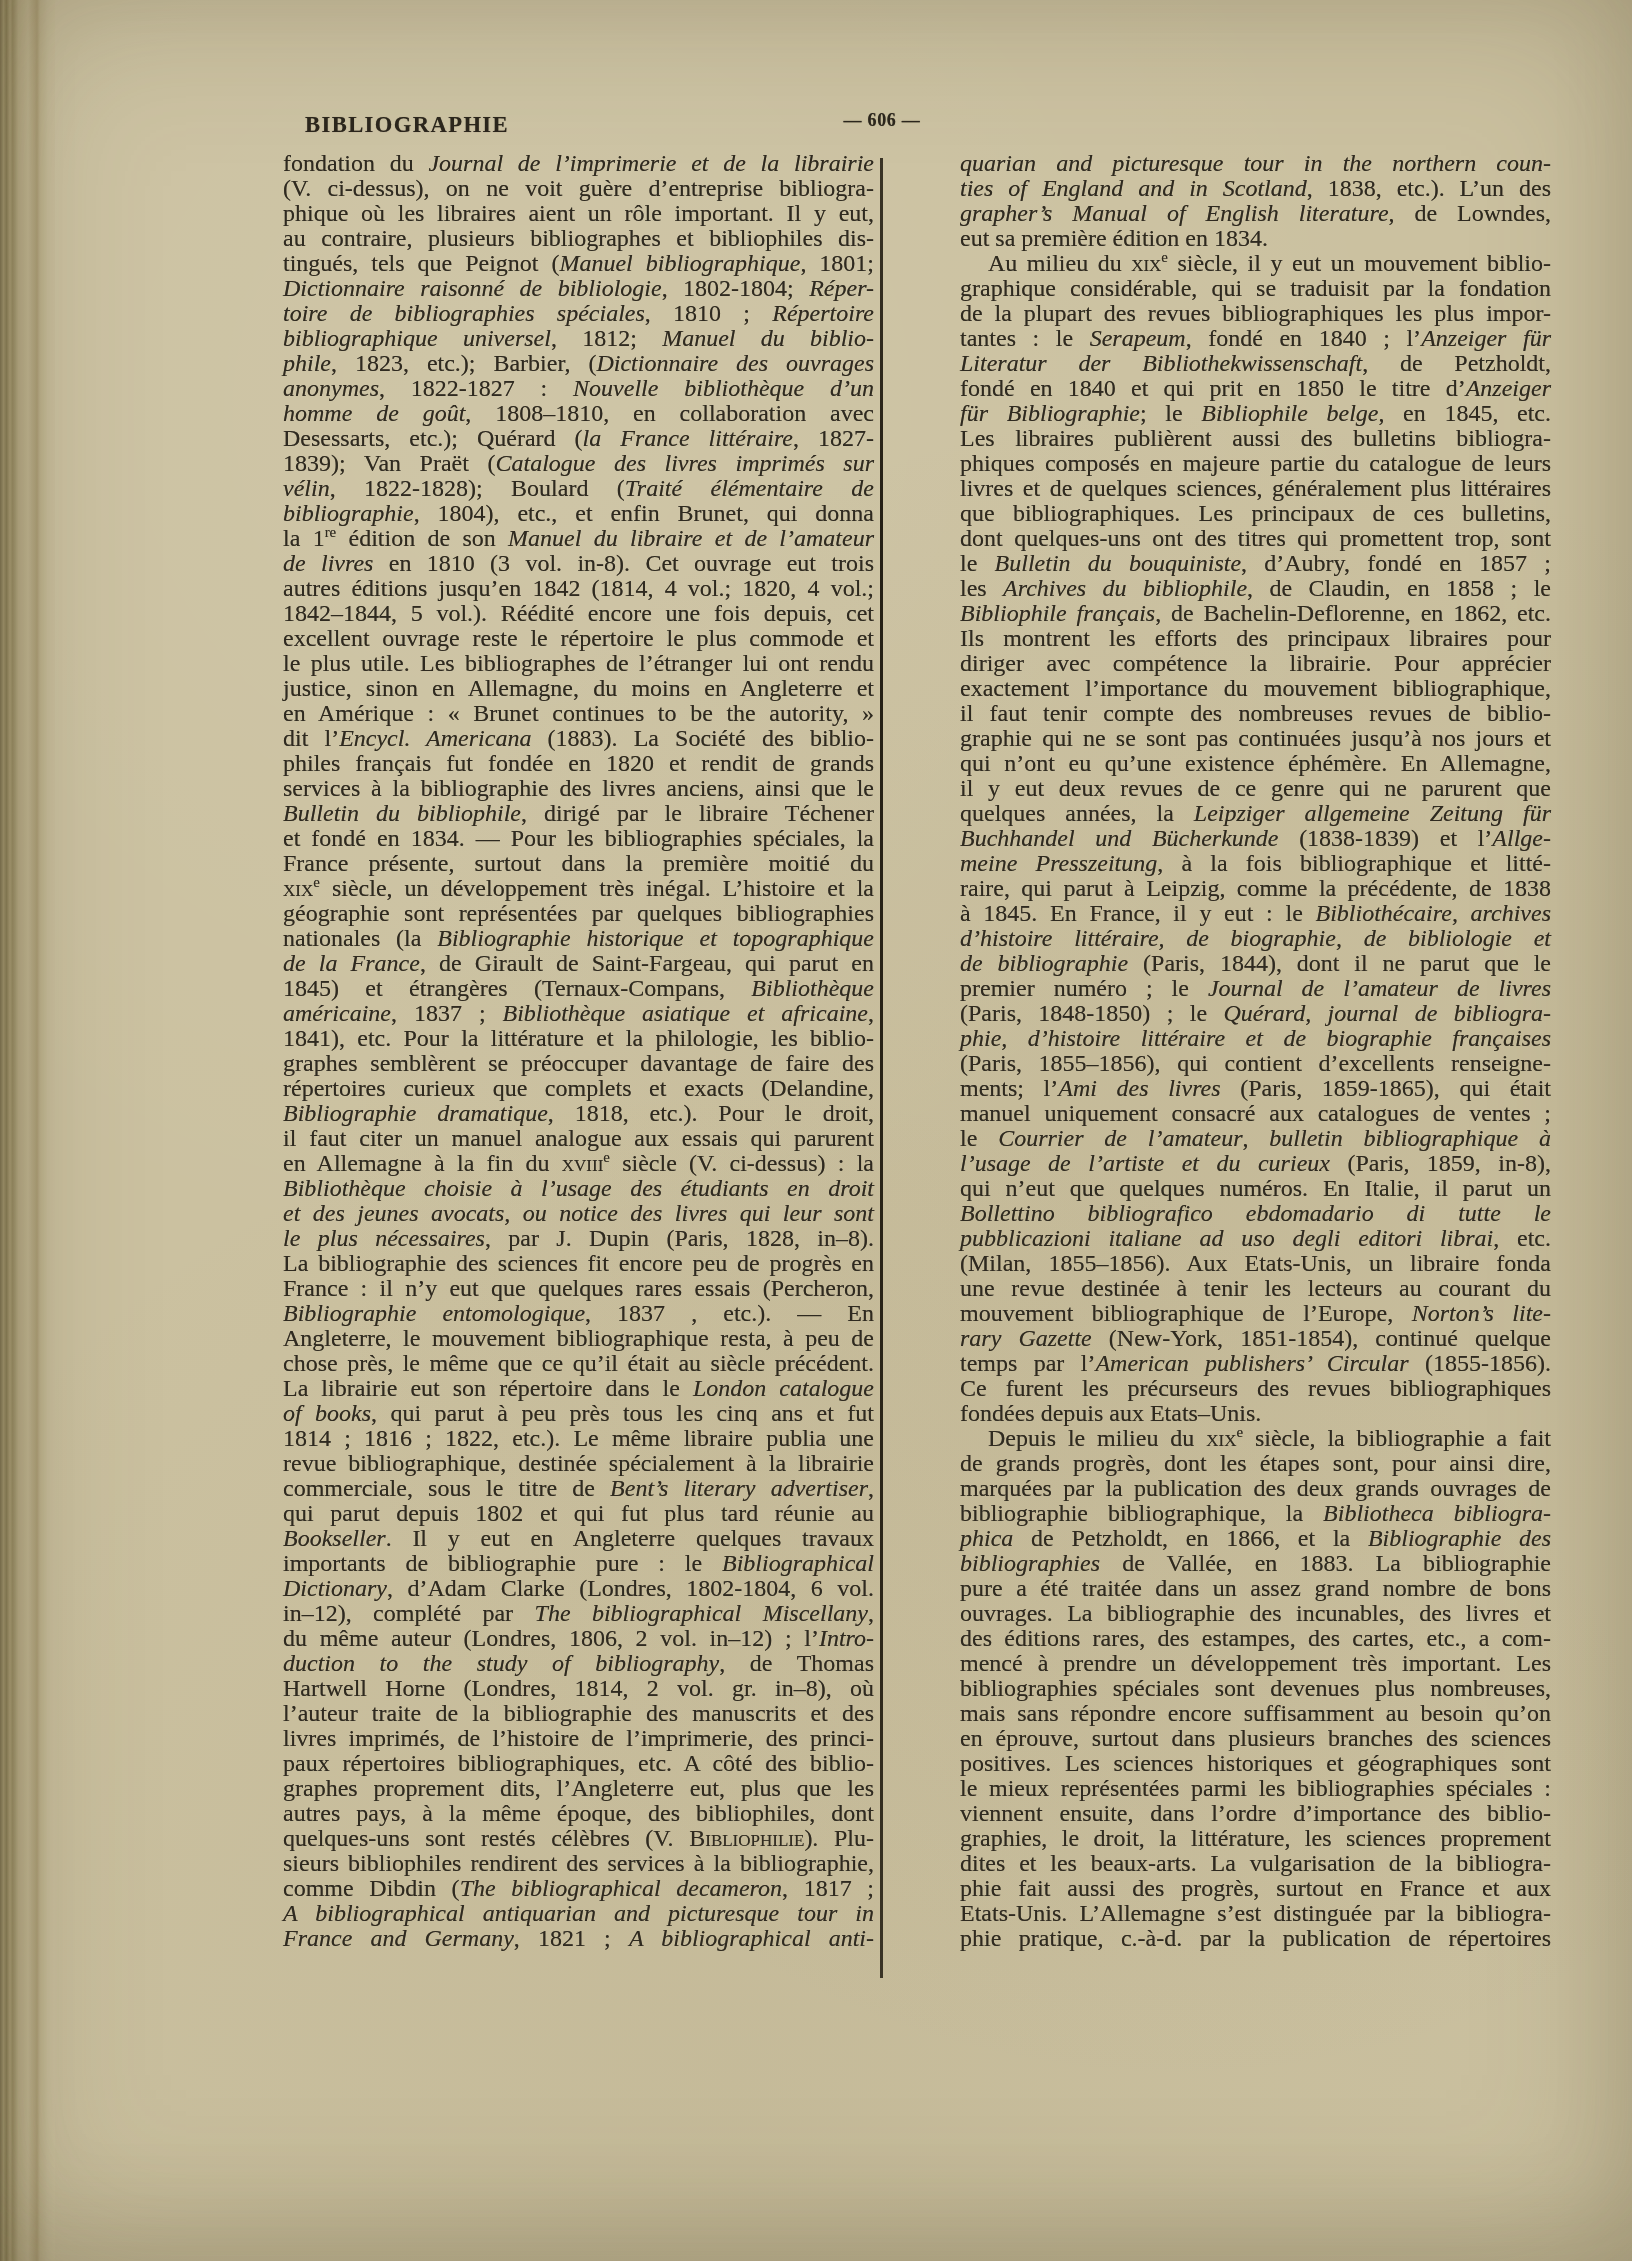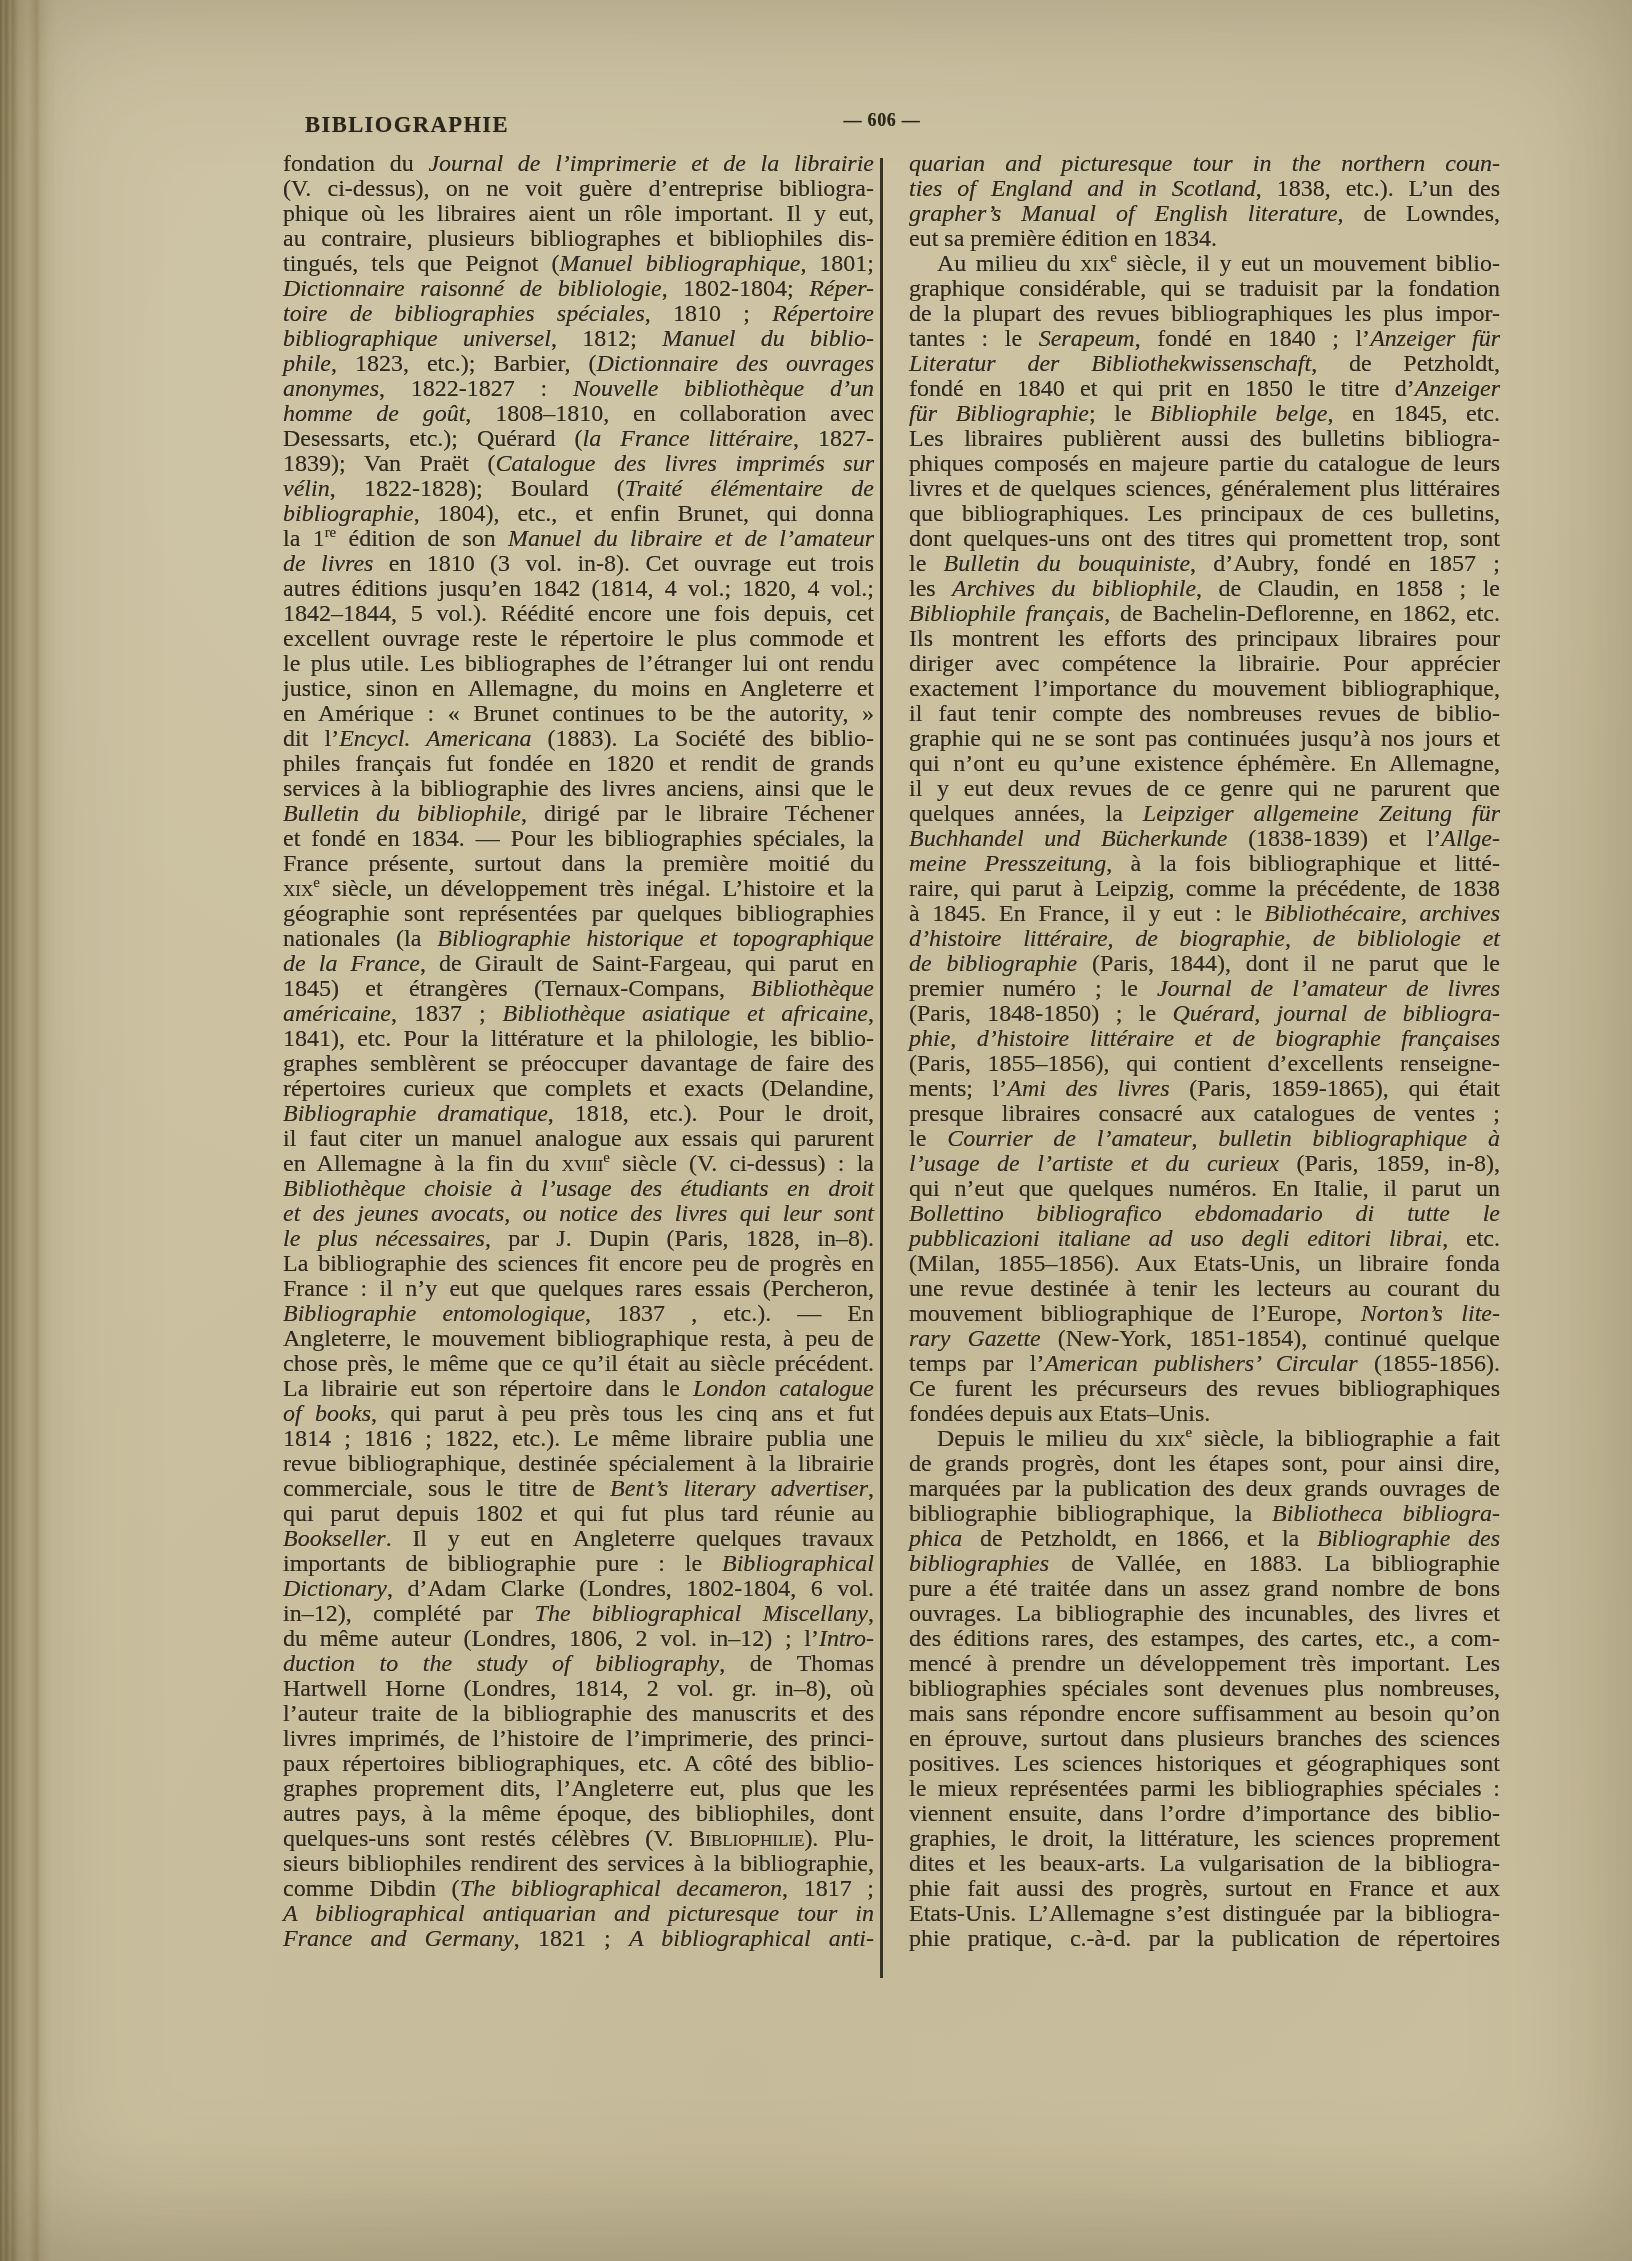--- a/index.html
+++ b/index.html
@@ -34,21 +34,21 @@
   .page-number{
     position:absolute;left:790px;top:110px;width:184px;text-align:center;
     font-size:18px;font-weight:bold;letter-spacing:0.7px;
     color:#2b261d;text-shadow:0 0 0.7px rgba(43,38,29,0.55);
   }
   .column{
     position:absolute;top:151px;width:591px;
     font-size:24px;
   }
   .column-left{left:283px;}
-  .column-right{left:909px;}
+  .column-right{left:960px;}
   .divider{
     position:absolute;left:880px;top:158px;width:2.8px;height:1820px;
     background:linear-gradient(180deg,#3a3426 0%,#241f15 20%,#2b2518 80%,#3a3426 100%);
   }
   .line{
     height:25px;line-height:25px;
     text-align:justify;text-align-last:justify;
     white-space:normal;overflow:visible;
     color:#2f2a20;text-shadow:0 0 0.4px rgba(47,42,32,0.55);
   }
@@ -176,21 +176,21 @@
     <div class="line"><i>meine Presszeitung</i>, à la fois bibliographique et litté-</div>
     <div class="line">raire, qui parut à Leipzig, comme la précédente, de 1838</div>
     <div class="line">à 1845. En France, il y eut : le <i>Bibliothécaire, archives</i></div>
     <div class="line"><i>d’histoire littéraire, de biographie, de bibliologie et</i></div>
     <div class="line"><i>de bibliographie</i> (Paris, 1844), dont il ne parut que le</div>
     <div class="line">premier numéro ; le <i>Journal de l’amateur de livres</i></div>
     <div class="line">(Paris, 1848-1850) ; le <i>Quérard, journal de bibliogra-</i></div>
     <div class="line"><i>phie, d’histoire littéraire et de biographie françaises</i></div>
     <div class="line">(Paris, 1855–1856), qui contient d’excellents renseigne-</div>
     <div class="line">ments; l’<i>Ami des livres</i> (Paris, 1859-1865), qui était</div>
-    <div class="line">presque libraires consacré aux catalogues de ventes ;</div>
+    <div class="line">manuel uniquement consacré aux catalogues de ventes ;</div>
     <div class="line">le <i>Courrier de l’amateur</i>, <i>bulletin bibliographique à</i></div>
     <div class="line"><i>l’usage de l’artiste et du curieux</i> (Paris, 1859, in-8),</div>
     <div class="line">qui n’eut que quelques numéros. En Italie, il parut un</div>
     <div class="line"><i>Bollettino bibliografico ebdomadario di tutte le</i></div>
     <div class="line"><i>pubblicazioni italiane ad uso degli editori librai</i>, etc.</div>
     <div class="line">(Milan, 1855–1856). Aux Etats-Unis, un libraire fonda</div>
     <div class="line">une revue destinée à tenir les lecteurs au courant du</div>
     <div class="line">mouvement bibliographique de l’Europe, <i>Norton’s lite-</i></div>
     <div class="line"><i>rary Gazette</i> (New-York, 1851-1854), continué quelque</div>
     <div class="line">temps par l’<i>American publishers’ Circular</i> (1855-1856).</div>

